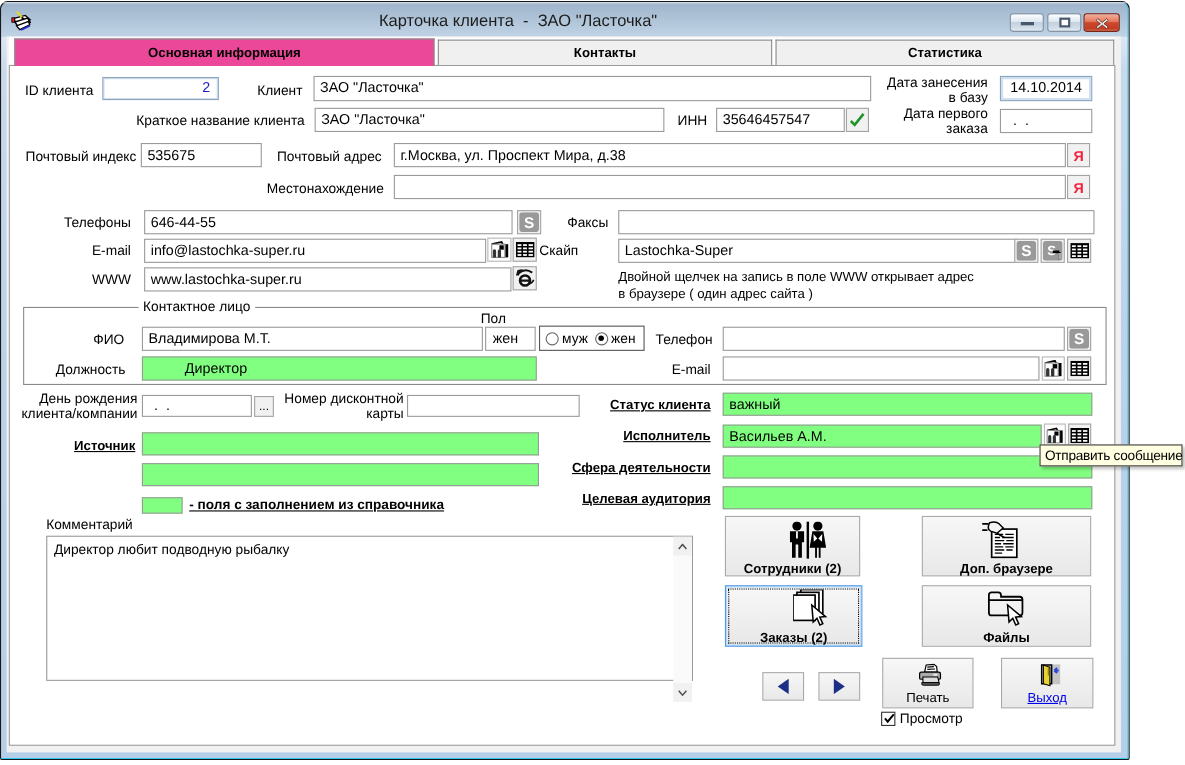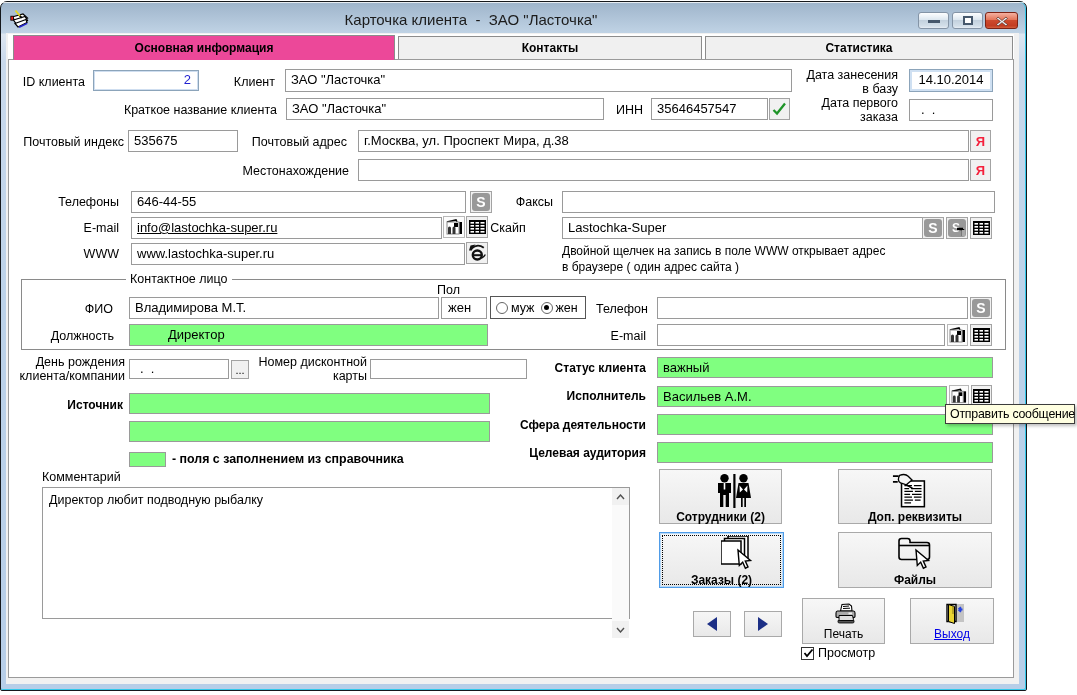--- a/index.html
+++ b/index.html
@@ -17,21 +17,21 @@
 .wbtn.close{background:linear-gradient(#f4b0a0,#e4765a 45%,#cd4a2d 50%,#c33d22 85%,#d2603e);border-color:#7c2315;}
 #client{position:absolute;left:6px;top:33px;width:1013px;height:651px;background:#f1f1f1;}
 #strip{position:absolute;left:8px;top:34px;width:1006px;height:26px;background:#fff;}
 #page{position:absolute;left:8px;top:59px;width:1006px;height:619px;background:#fff;border:1px solid #9a9a9a;}
 .tab{position:absolute;top:36px;height:23px;background:#f0f0f0;border:1px solid #8c8c8c;border-bottom:none;
  font-weight:bold;font-size:12px;text-align:center;line-height:22px;color:#000;}
 .tab.active{top:35px;height:25px;background:#ec4899;z-index:3;line-height:24px;}
 .lbl{position:absolute;font-size:12.5px;color:#000;text-align:right;line-height:14px;white-space:pre;}
 .lbl.l{text-align:left;}
 .b{font-weight:bold;}
-.lbl.b{font-size:12px;}
+.lbl.b{font-size:12px;text-decoration:underline;}
 .tb{position:absolute;background:#fff;border:1px solid #9a9a9a;font-size:13px;line-height:19px;
  padding:0 3px 0 5px;white-space:pre;overflow:hidden;color:#000;}
 .green{background:#80ff80;}
 .ibtn{position:absolute;background:#f1f1f1;border:1px solid #a3a3a3;display:flex;align-items:center;justify-content:center;padding:0;}
 .bigbtn{position:absolute;border:1px solid #a9a9a9;background:linear-gradient(#f7f7f7,#e8e8e8);text-align:center;}
 .bigbtn .cap{position:absolute;left:0;right:0;font-weight:bold;font-size:12px;color:#000;}
 .navbtn{position:absolute;width:38px;height:26px;border:1px solid #a9a9a9;background:linear-gradient(#f6f6f6,#e9e9e9);display:flex;align-items:center;justify-content:center;}
 #tooltip{position:absolute;left:945px;top:404px;width:130px;height:20px;background:#ffffe1;
  border:1px solid #3c3c3c;font-size:12.4px;letter-spacing:-0.25px;line-height:18px;padding-left:4px;white-space:pre;box-shadow:2px 2px 3px rgba(0,0,0,.25);z-index:9;}
 svg{display:block;}
@@ -104,21 +104,21 @@
 <div class="ibtn" style="left:470px;top:191px;width:22px;height:22px;">
 <svg width="18" height="18" viewBox="0 0 18 18">
       <path d="M3 0 H15 Q18 0 18 3 V15 Q18 18 15 18 H3 Q0 18 0 15 V3 Q0 0 3 0 Z" fill="#999"></path>
       <text x="9" y="14" font-family="Liberation Sans" font-size="14" font-weight="bold" fill="#fff" text-anchor="middle">S</text>
     </svg>
   </div>
 <div class="lbl" style="left:463px;top:195px;width:90px;">Факсы</div>
 <div class="tb" style="left:562px;top:191px;width:433px;height:22px;"></div>
 
 <div class="lbl" style="left:29px;top:221px;width:90px;">E-mail</div>
-<div class="tb" style="left:131px;top:217px;width:311px;height:22px;text-decoration:underline;">info@lastochka-super.ru</div>
+<div class="tb" style="left:131px;top:217px;width:311px;height:22px;">info@lastochka-super.ru</div>
 <div class="ibtn" style="left:443px;top:216px;width:22px;height:22px;background:#fcfcfc;border-color:#b8b8b8;">
 <svg width="17" height="17" viewBox="0 0 17 17">
       <path d="M1 3 L10 1 L11 3" fill="none" stroke="#000" stroke-width="1.6"></path>
       <rect x="1" y="3" width="12" height="12" fill="#fff" stroke="#888" stroke-width="1"></rect>
       <rect x="8" y="4" width="4" height="4" fill="#000"></rect>
       <rect x="13.5" y="3" width="2.5" height="12" fill="#000"></rect>
       <path d="M2 15 V9 Q2 7.5 3.5 7.5 Q5 7.5 5 9 V15 Z M6.5 15 V9 Q6.5 7.5 8 7.5 Q9.5 7.5 9.5 9 V15 Z" fill="#333"></path>
     </svg>
   </div>
 <div class="ibtn" style="left:466px;top:216px;width:22px;height:22px;">
@@ -331,21 +331,21 @@
 <div class="bigbtn" style="left:838px;top:469px;width:154px;height:55px;">
  <svg style="position:absolute;left:53px;top:3px" width="40" height="35" viewBox="0 0 42 36">
   <rect x="10" y="8" width="24" height="27" fill="#fff" stroke="#000" stroke-width="1.6"></rect>
   <g stroke="#000" stroke-width="1.3">
    <path d="M13 13 h8 M23 13 h8 M13 16 h5 M20 16 h11 M13 19 h9 M24 19 h7 M13 22 h6 M21 22 h10 M13 25 h8 M23 25 h8 M13 28 h9 M24 28 h6 M13 31 h7"></path>
   </g>
   <path d="M1 3 h6 M1 9 h5" stroke="#000" stroke-width="1.8"></path>
   <path d="M8 2 Q14 0 17 3 L21 7 L15 12 L9 10 Q5 8 8 2 Z" fill="#f4f4f4" stroke="#000" stroke-width="1.4"></path>
   <path d="M15 12 L22 16" stroke="#000" stroke-width="1.6"></path>
  </svg>
- <div class="cap" style="top:40px;">Доп. реквизиты</div>
+ <div class="cap" style="top:40px;">Доп. браузере</div>
 </div>
 <div class="bigbtn" style="left:659px;top:532px;width:125px;height:56px;border:1px solid #4f9ce8;box-shadow:0 0 0 1px #b7d9f7 inset;">
  <div style="position:absolute;inset:2px;border:1px dotted #000;"></div>
  <svg style="position:absolute;left:61px;top:3px" width="40" height="35" viewBox="0 0 40 35">
   <rect x="7" y="0" width="20" height="23" fill="#fff" stroke="#000" stroke-width="1.5"></rect>
   <rect x="3.5" y="2.5" width="20" height="23" fill="#fff" stroke="#000" stroke-width="1.5"></rect>
   <rect x="0" y="5" width="20" height="23" fill="#fff" stroke="#000" stroke-width="1.5"></rect>
   <path d="M17 14 L29.5 24.5 L24.3 25 L27 31 L24.4 32.2 L21.7 26.1 L18.3 29.5 Z" fill="#fff" stroke="#000" stroke-width="1.4"></path>
  </svg>
  <div class="cap" style="top:40px;">Заказы (2)</div>

